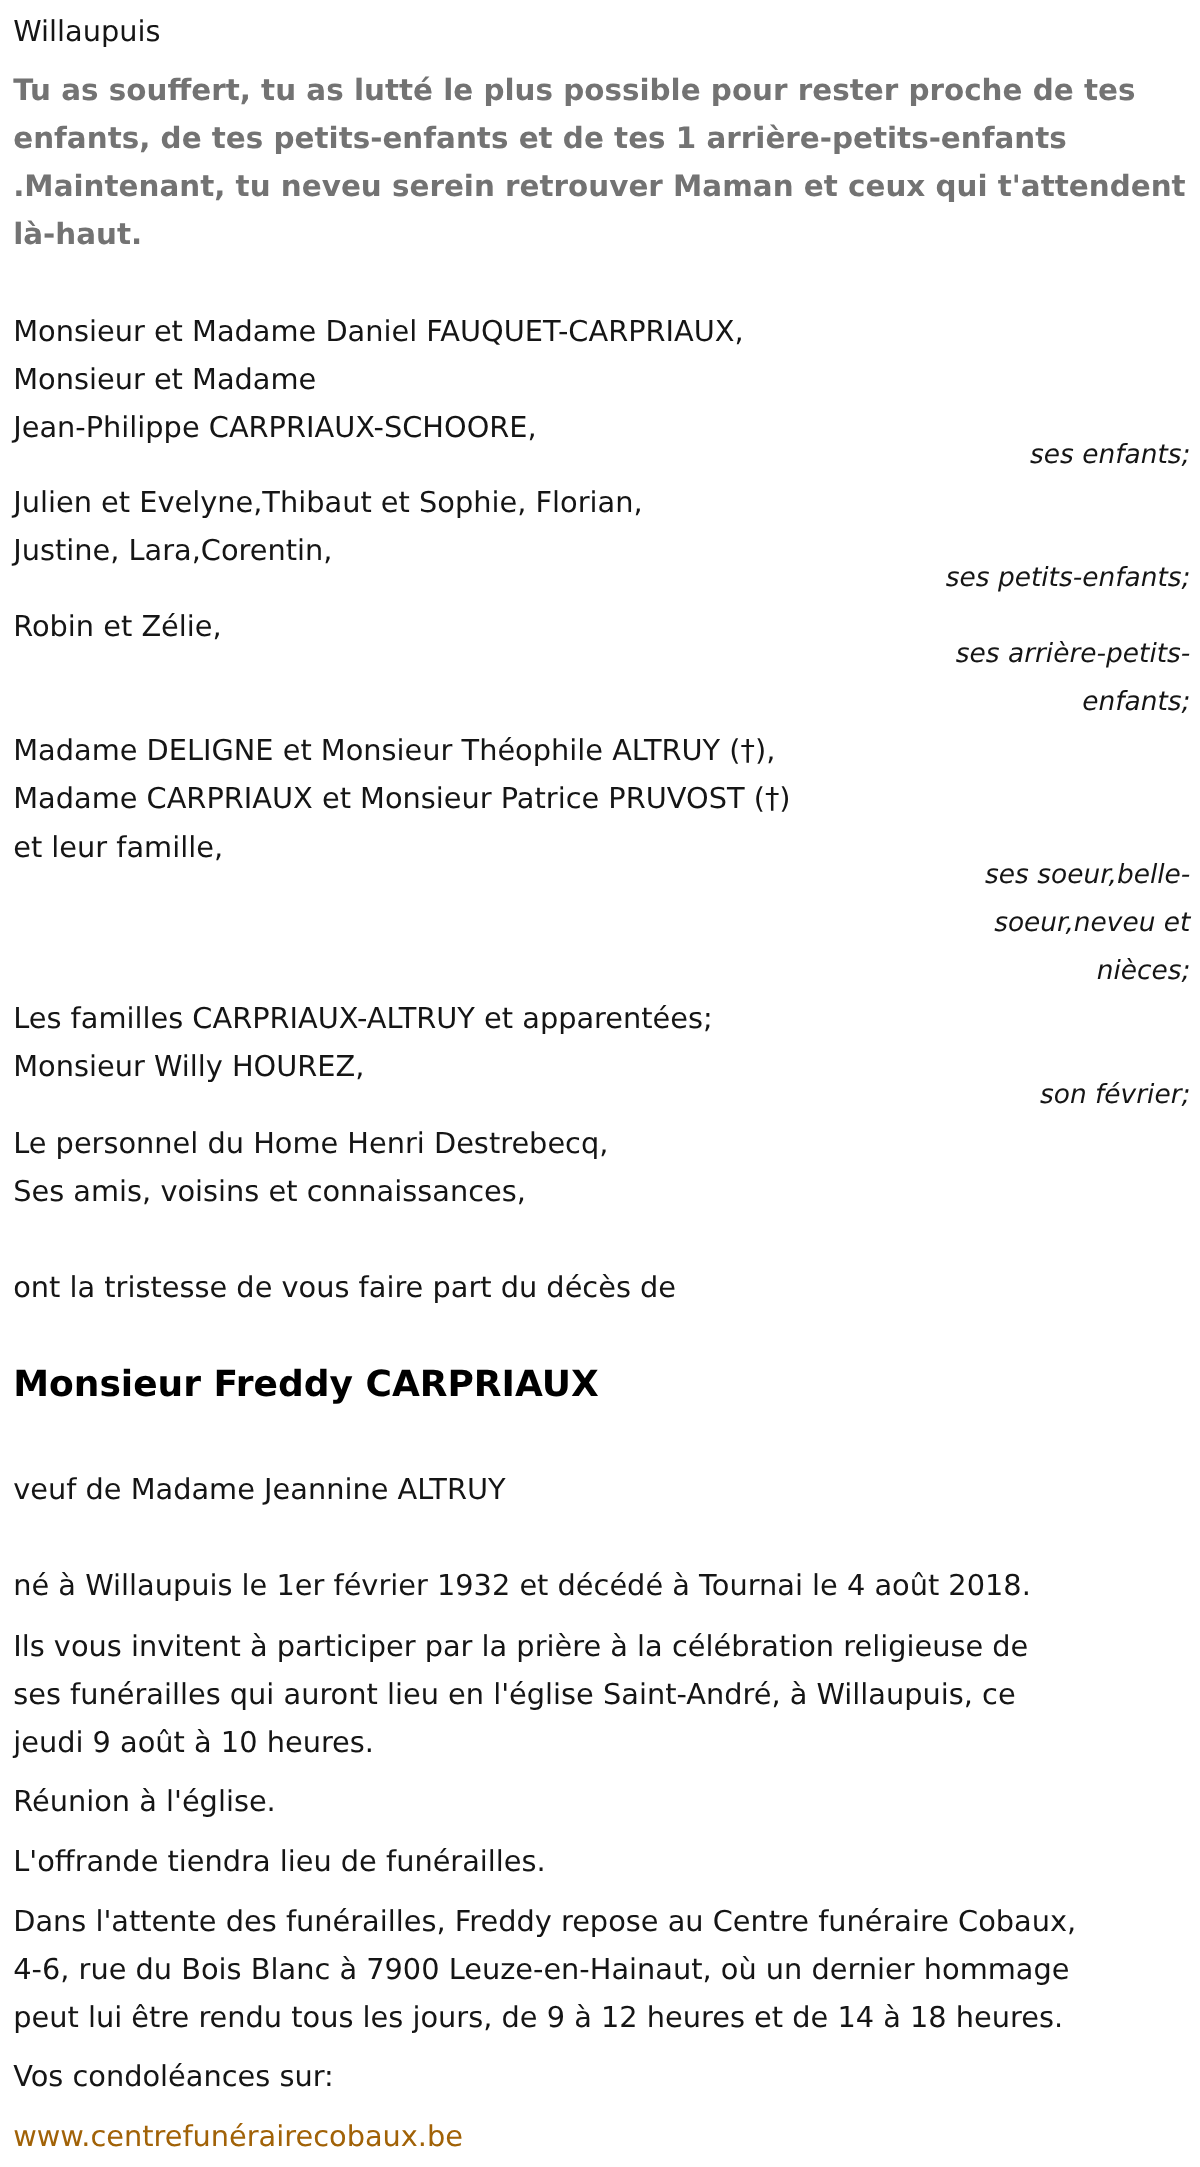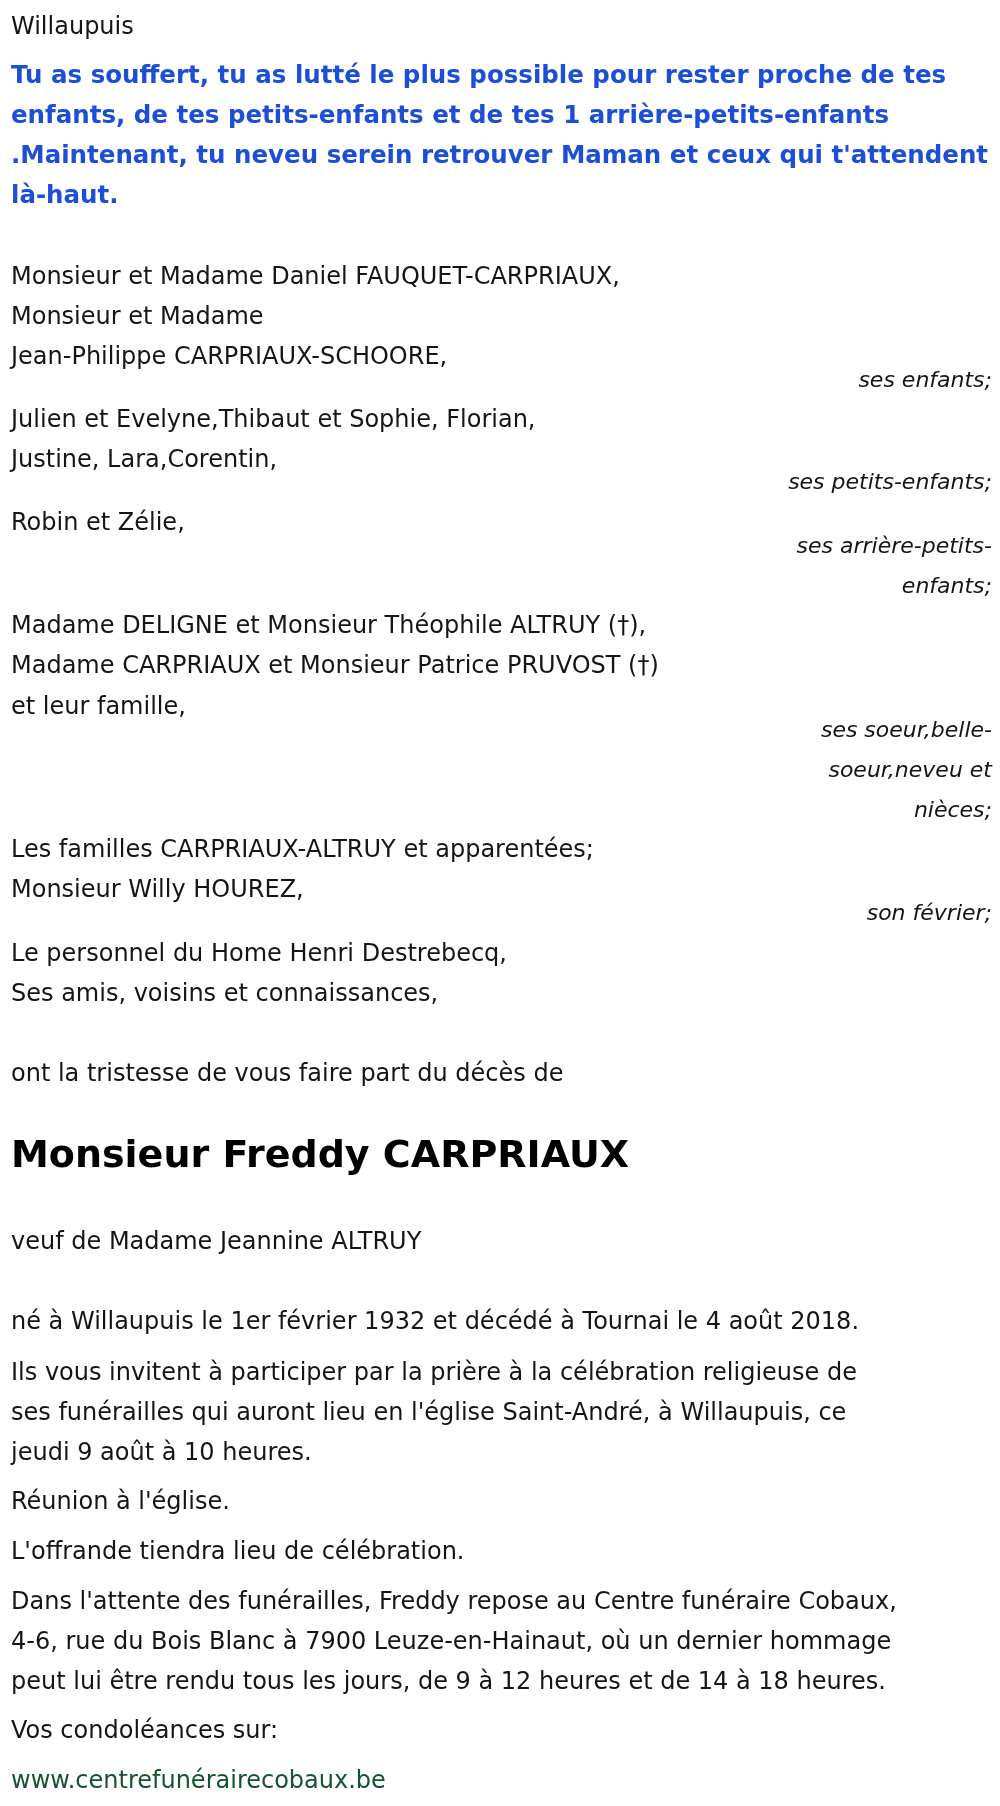--- a/index.html
+++ b/index.html
@@ -1,22 +1,22 @@
 <!DOCTYPE html>
 <html><head>
 <meta charset="utf-8">
 <style>
   html, body { margin: 0; padding: 0; background: #ffffff; }
   body { width: 1000px; height: 1806px; position: relative; overflow: hidden;
          font-family: "DejaVu Sans", sans-serif; color: #111111; }
   .ln { position: absolute; left: 11px; white-space: nowrap; font-size: 24px; line-height: 30px; transform: translateY(-15px); color:#151515; }
-  .b { font-weight: bold; font-size: 24.5px; color: #1d4ed8; }
+  .b { font-weight: bold; font-size: 24.5px; color: #737373; }
   .lbl { position: absolute; right: 8px; white-space: nowrap; font-style: italic; font-size: 22px; line-height: 28px; transform: translateY(-14px); text-align: center; color:#151515; }
-  .title { font-weight: bold; font-size: 38px; line-height: 40px; transform: translateY(-20px); color:#000; }
-  .link { color: #14532d; text-decoration: none; }
+  .title { font-weight: bold; font-size: 30px; line-height: 40px; transform: translateY(-20px); color:#000; }
+  .link { color: #a16207; text-decoration: none; }
 </style>
 </head>
 <body>
 
 <div>
   <div class="ln" style="top:26px">Willaupuis</div>
 
   <div>
     <div class="ln b" style="top:75px">Tu as souffert, tu as lutté le plus possible pour rester proche de tes</div>
     <div class="ln b" style="top:115px">enfants, de tes petits-enfants et de tes 1 arrière-petits-enfants</div>
@@ -72,21 +72,21 @@
   <div class="ln" style="top:1321px">né à Willaupuis le 1er février 1932 et décédé à Tournai le 4 août 2018.</div>
 
   <div>
     <div class="ln" style="top:1372px">Ils vous invitent à participer par la prière à la célébration religieuse de</div>
     <div class="ln" style="top:1412px">ses funérailles qui auront lieu en l'église Saint-André, à Willaupuis, ce</div>
     <div class="ln" style="top:1452px">jeudi 9 août à 10 heures.</div>
   </div>
 
   <div class="ln" style="top:1501px">Réunion à l'église.</div>
 
-  <div class="ln" style="top:1551px">L'offrande tiendra lieu de célébration.</div>
+  <div class="ln" style="top:1551px">L'offrande tiendra lieu de funérailles.</div>
 
   <div>
     <div class="ln" style="top:1601px">Dans l'attente des funérailles, Freddy repose au Centre funéraire Cobaux,</div>
     <div class="ln" style="top:1641px">4-6, rue du Bois Blanc à 7900 Leuze-en-Hainaut, où un dernier hommage</div>
     <div class="ln" style="top:1681px">peut lui être rendu tous les jours, de 9 à 12 heures et de 14 à 18 heures.</div>
   </div>
 
   <div class="ln" style="top:1730px">Vos condoléances sur:</div>
 
   <a class="ln link" style="top:1780px">www.centrefunérairecobaux.be</a>

